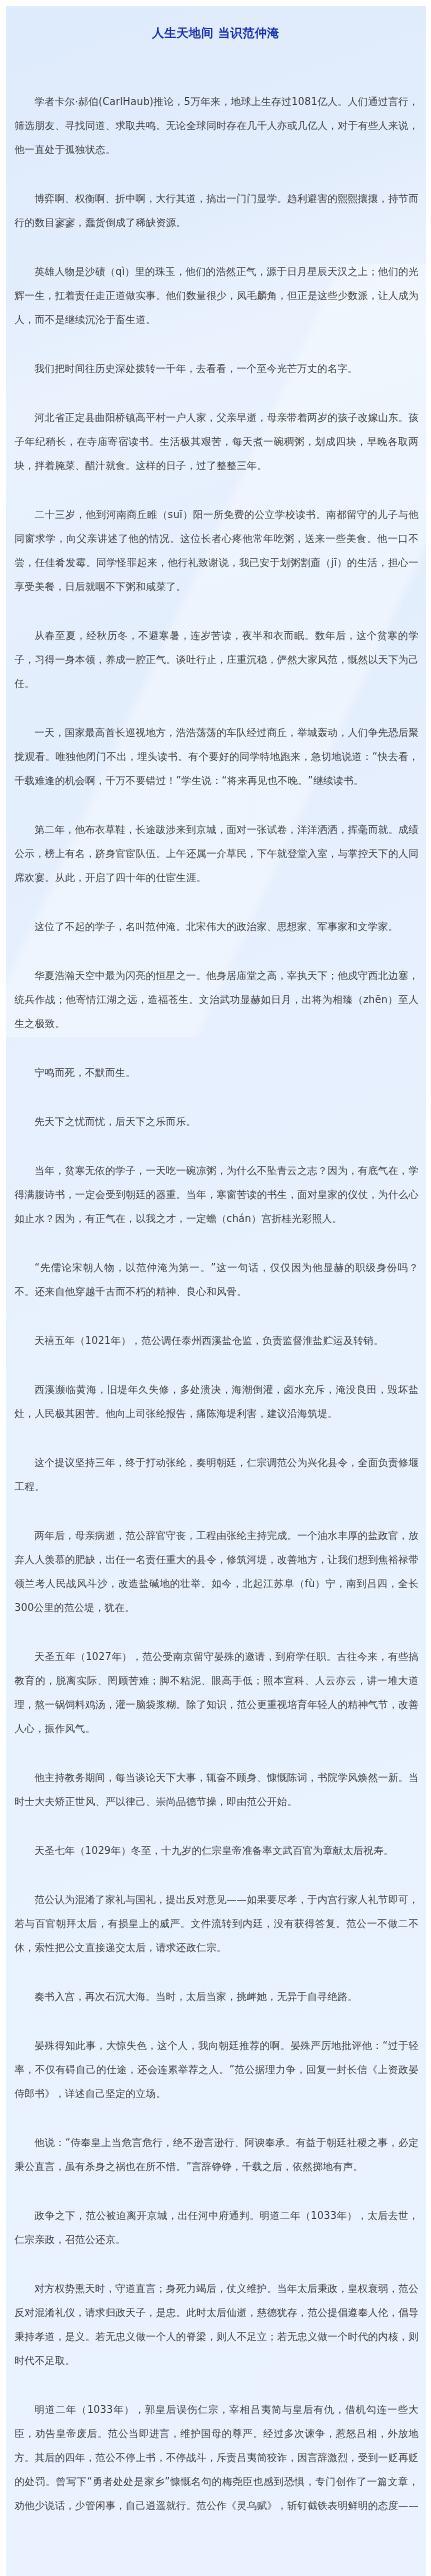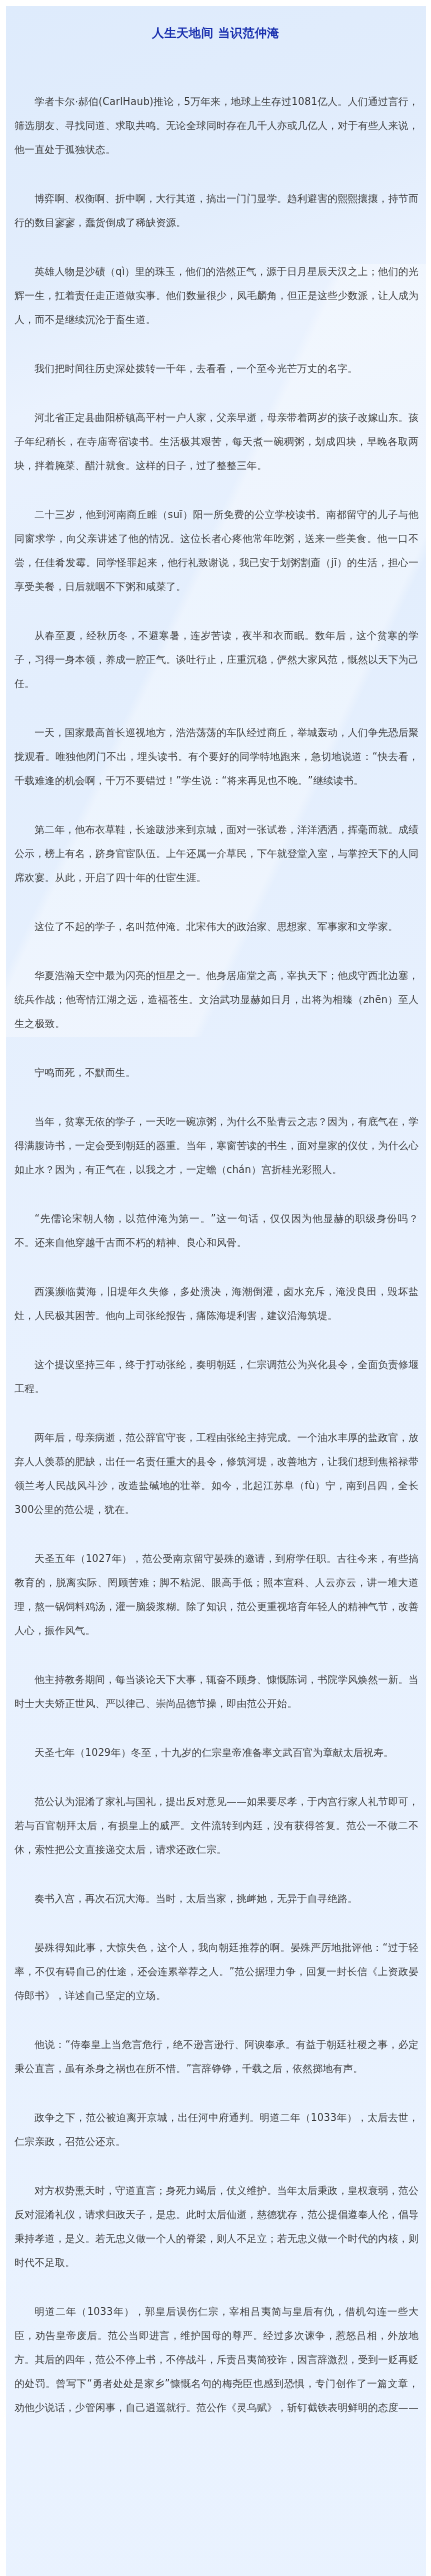--- a/index.html
+++ b/index.html
@@ -41,22 +41,24 @@
       <p class="para">英雄人物是沙碛（qì）里的珠玉，他们的浩然正气，源于日月星辰天汉之上；他们的光辉一生，扛着责任走正道做实事。他们数量很少，凤毛麟角，但正是这些少数派，让人成为人，而不是继续沉沦于畜生道。</p>
       <p class="para">我们把时间往历史深处拨转一千年，去看看，一个至今光芒万丈的名字。</p>
       <p class="para">河北省正定县曲阳桥镇高平村一户人家，父亲早逝，母亲带着两岁的孩子改嫁山东。孩子年纪稍长，在寺庙寄宿读书。生活极其艰苦，每天煮一碗稠粥，划成四块，早晚各取两块，拌着腌菜、醋汁就食。这样的日子，过了整整三年。</p>
       <p class="para">二十三岁，他到河南商丘睢（suī）阳一所免费的公立学校读书。南都留守的儿子与他同窗求学，向父亲讲述了他的情况。这位长者心疼他常年吃粥，送来一些美食。他一口不尝，任佳肴发霉。同学怪罪起来，他行礼致谢说，我已安于划粥割齑（jī）的生活，担心一享受美餐，日后就咽不下粥和咸菜了。</p>
       <p class="para">从春至夏，经秋历冬，不避寒暑，连岁苦读，夜半和衣而眠。数年后，这个贫寒的学子，习得一身本领，养成一腔正气。谈吐行止，庄重沉稳，俨然大家风范，慨然以天下为己任。</p>
       <p class="para">一天，国家最高首长巡视地方，浩浩荡荡的车队经过商丘，举城轰动，人们争先恐后聚拢观看。唯独他闭门不出，埋头读书。有个要好的同学特地跑来，急切地说道：“快去看，千载难逢的机会啊，千万不要错过！”学生说：“将来再见也不晚。”继续读书。</p>
       <p class="para">第二年，他布衣草鞋，长途跋涉来到京城，面对一张试卷，洋洋洒洒，挥毫而就。成绩公示，榜上有名，跻身官宦队伍。上午还属一介草民，下午就登堂入室，与掌控天下的人同席欢宴。从此，开启了四十年的仕宦生涯。</p>
       <p class="para">这位了不起的学子，名叫范仲淹。北宋伟大的政治家、思想家、军事家和文学家。</p>
       <p class="para">华夏浩瀚天空中最为闪亮的恒星之一。他身居庙堂之高，宰执天下；他戍守西北边塞，统兵作战；他寄情江湖之远，造福苍生。文治武功显赫如日月，出将为相臻（zhēn）至人生之极致。</p>
       <p class="para">宁鸣而死，不默而生。</p>
+      <p class="para">先天下之忧而忧，后天下之乐而乐。</p>
       <p class="para">当年，贫寒无依的学子，一天吃一碗凉粥，为什么不坠青云之志？因为，有底气在，学得满腹诗书，一定会受到朝廷的器重。当年，寒窗苦读的书生，面对皇家的仪仗，为什么心如止水？因为，有正气在，以我之才，一定蟾（chán）宫折桂光彩照人。</p>
       <p class="para">“先儒论宋朝人物，以范仲淹为第一。”这一句话，仅仅因为他显赫的职级身份吗？不。还来自他穿越千古而不朽的精神、良心和风骨。</p>
+      <p class="para">天禧五年（1021年），范公调任泰州西溪盐仓监，负责监督淮盐贮运及转销。</p>
       <p class="para">西溪濒临黄海，旧堤年久失修，多处溃决，海潮倒灌，卤水充斥，淹没良田，毁坏盐灶，人民极其困苦。他向上司张纶报告，痛陈海堤利害，建议沿海筑堤。</p>
       <p class="para">这个提议坚持三年，终于打动张纶，奏明朝廷，仁宗调范公为兴化县令，全面负责修堰工程。</p>
       <p class="para">两年后，母亲病逝，范公辞官守丧，工程由张纶主持完成。一个油水丰厚的盐政官，放弃人人羡慕的肥缺，出任一名责任重大的县令，修筑河堤，改善地方，让我们想到焦裕禄带领兰考人民战风斗沙，改造盐碱地的壮举。如今，北起江苏阜（fù）宁，南到吕四，全长300公里的范公堤，犹在。</p>
       <p class="para">天圣五年（1027年），范公受南京留守晏殊的邀请，到府学任职。古往今来，有些搞教育的，脱离实际、罔顾苦难；脚不粘泥、眼高手低；照本宣科、人云亦云，讲一堆大道理，熬一锅饲料鸡汤，灌一脑袋浆糊。除了知识，范公更重视培育年轻人的精神气节，改善人心，振作风气。</p>
       <p class="para">他主持教务期间，每当谈论天下大事，辄奋不顾身、慷慨陈词，书院学风焕然一新。当时士大夫矫正世风、严以律己、崇尚品德节操，即由范公开始。</p>
       <p class="para">天圣七年（1029年）冬至，十九岁的仁宗皇帝准备率文武百官为章献太后祝寿。</p>
       <p class="para">范公认为混淆了家礼与国礼，提出反对意见——如果要尽孝，于内宫行家人礼节即可，若与百官朝拜太后，有损皇上的威严。文件流转到内廷，没有获得答复。范公一不做二不休，索性把公文直接递交太后，请求还政仁宗。</p>
       <p class="para">奏书入宫，再次石沉大海。当时，太后当家，挑衅她，无异于自寻绝路。</p>
       <p class="para">晏殊得知此事，大惊失色，这个人，我向朝廷推荐的啊。晏殊严厉地批评他：“过于轻率，不仅有碍自己的仕途，还会连累举荐之人。”范公据理力争，回复一封长信《上资政晏侍郎书》，详述自己坚定的立场。</p>
       <p class="para">他说：“侍奉皇上当危言危行，绝不逊言逊行、阿谀奉承。有益于朝廷社稷之事，必定秉公直言，虽有杀身之祸也在所不惜。”言辞铮铮，千载之后，依然掷地有声。</p>

